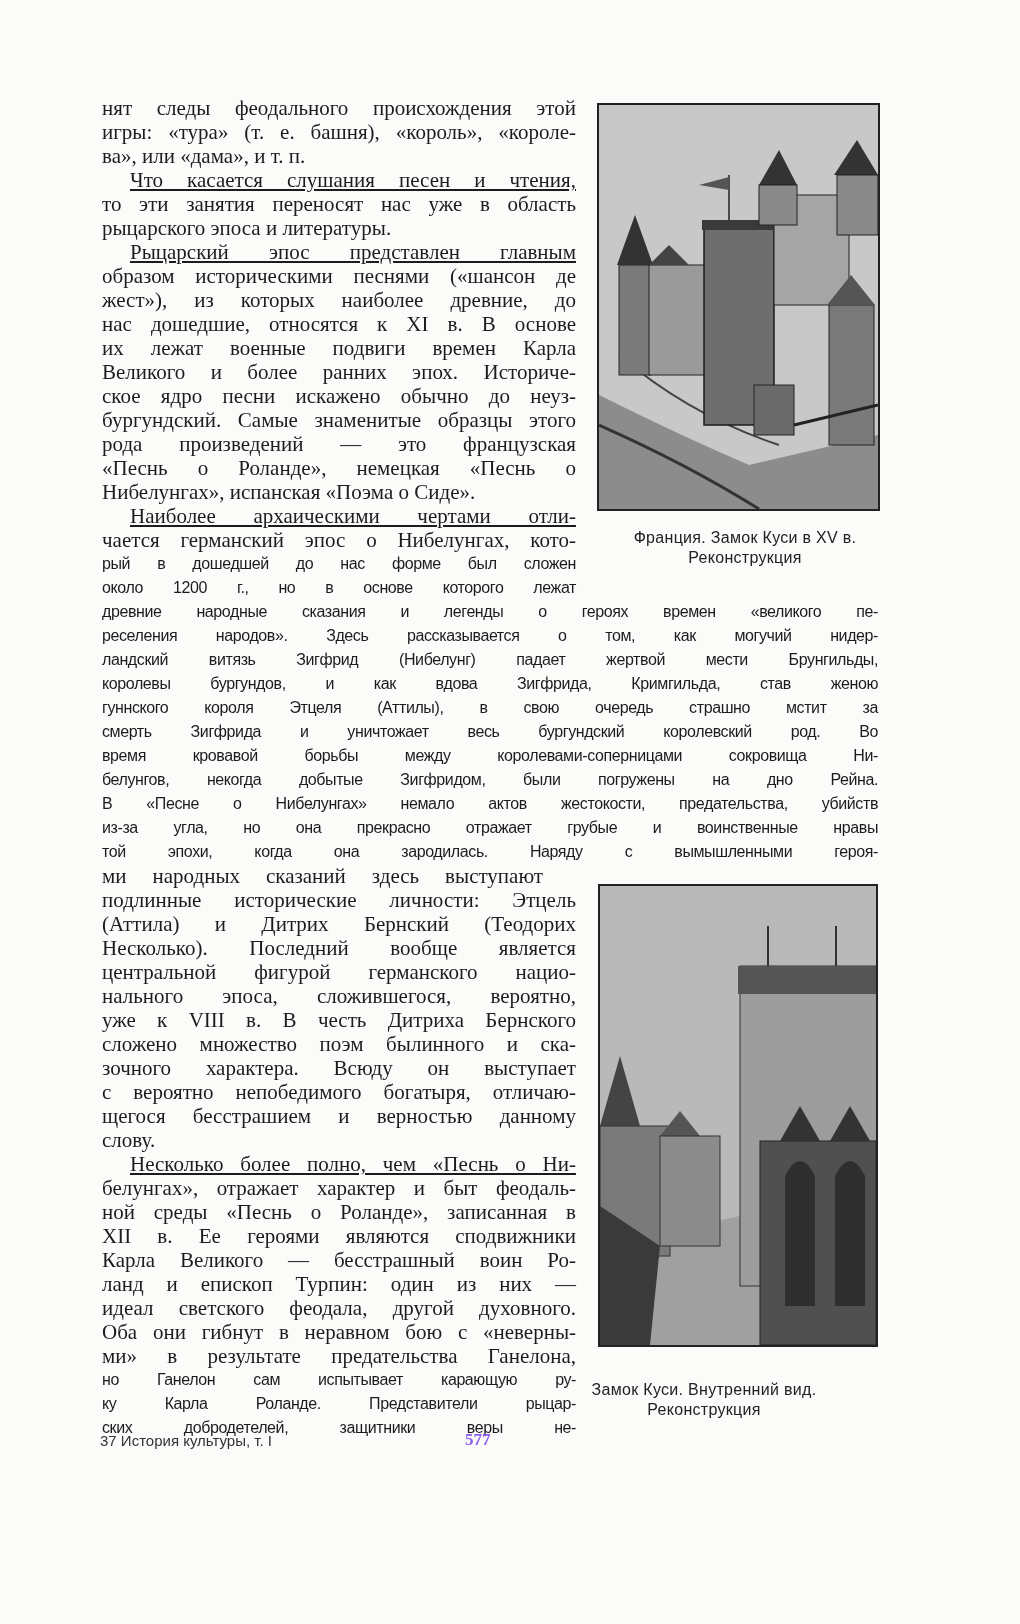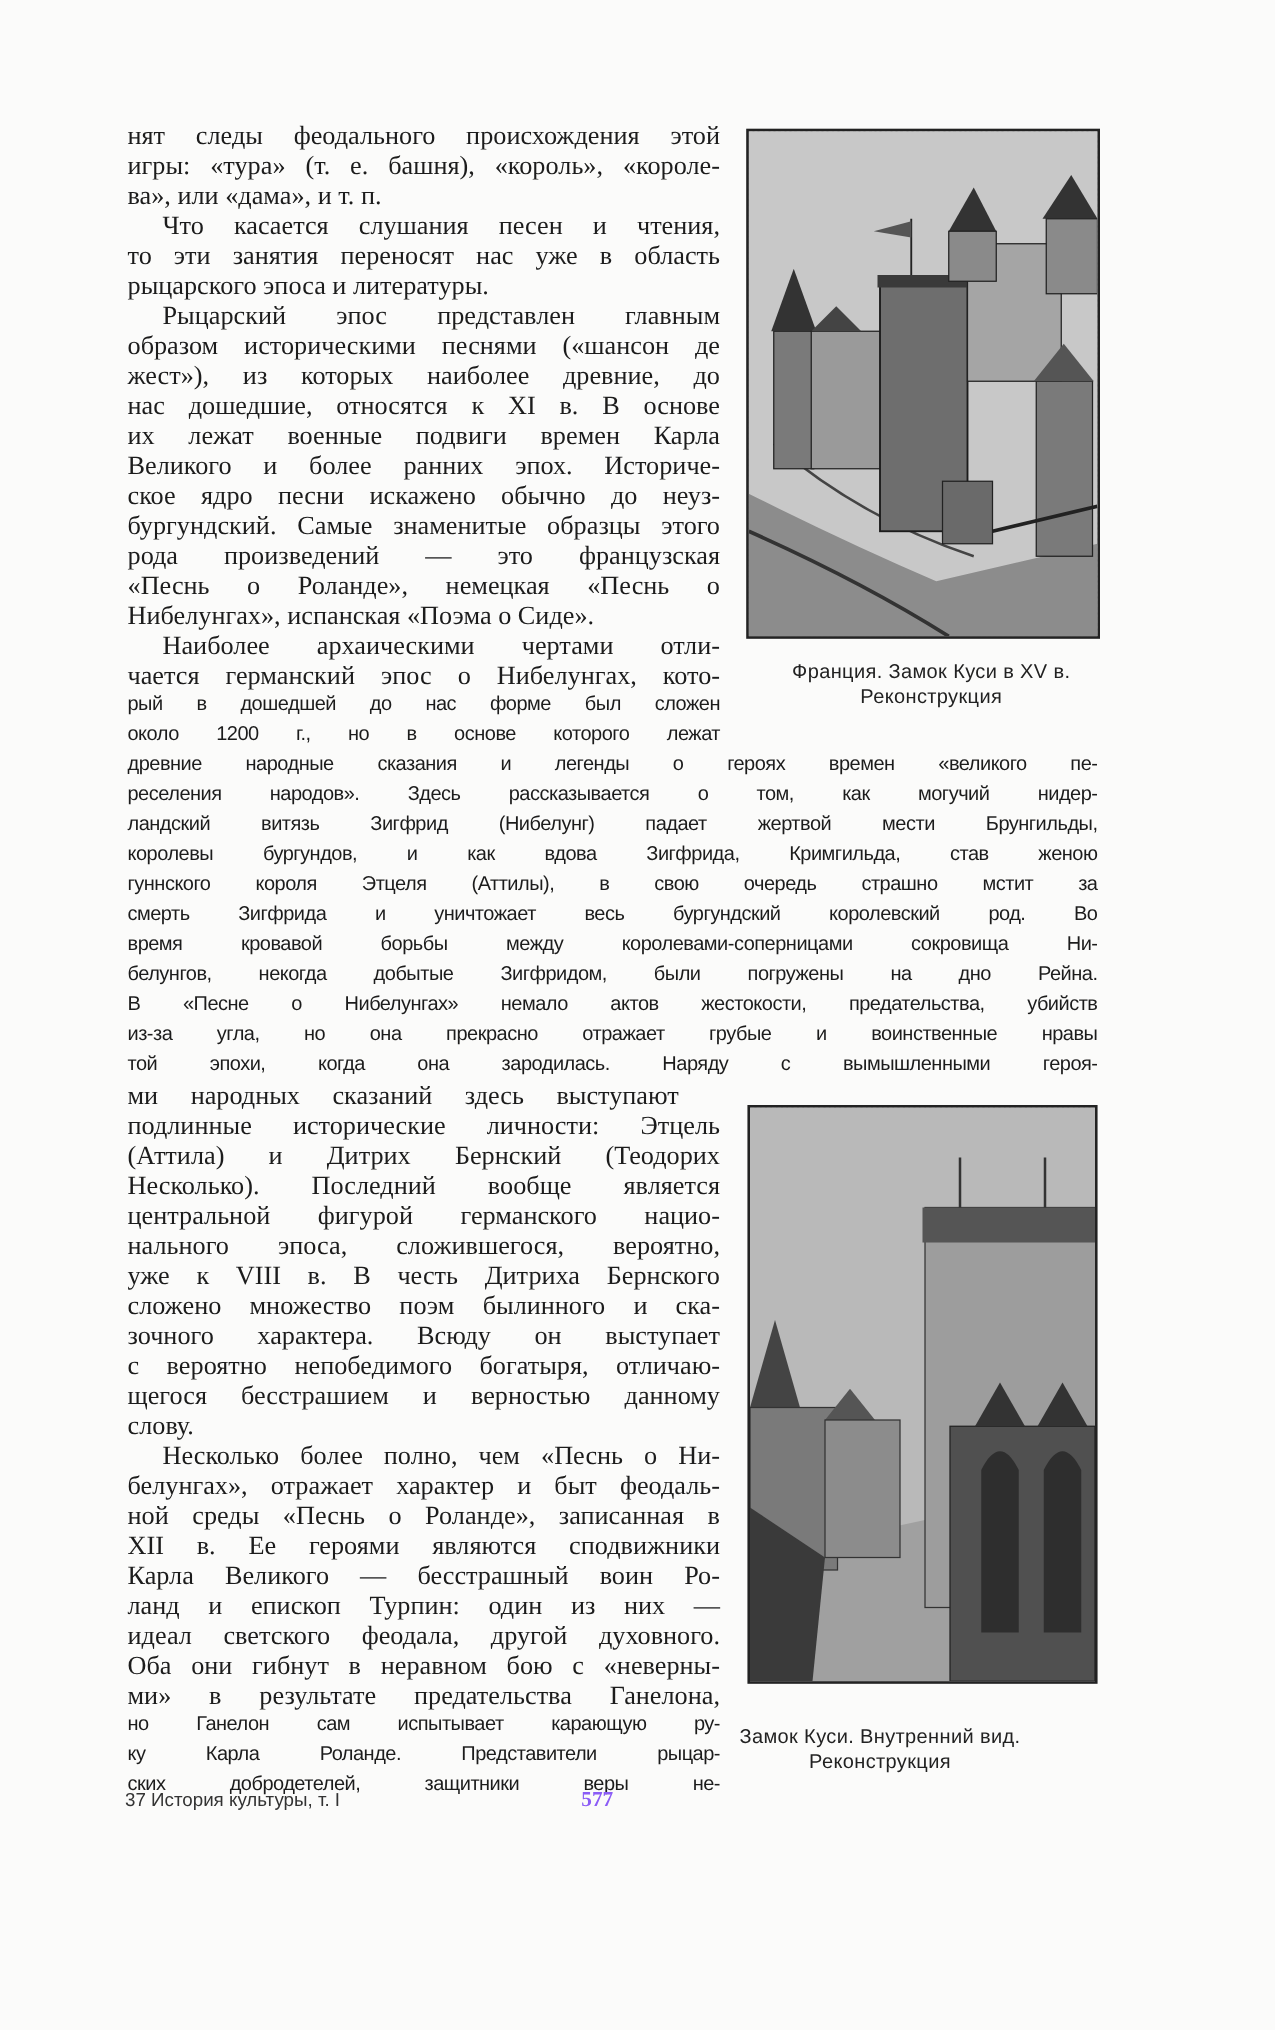--- a/index.html
+++ b/index.html
@@ -16,21 +16,21 @@
     font-size: 21px;
     line-height: 24px;
     white-space: nowrap;
     text-align: justify;
     text-align-last: justify;
   }
   .narrow { left: 102px; width: 474px; }
   .wide { left: 102px; width: 776px; }
   .cond { font-family: Liberation Sans, sans-serif; font-size: 16px; letter-spacing: -0.4px; }
   .last { text-align-last: left; }
-  .indent { padding-left: 28px; box-sizing: border-box; }
+  .indent { padding-left: 28px; box-sizing: border-box; text-decoration: underline; }
   .figure {
     position: absolute;
     border: 2px solid #222;
     box-sizing: border-box;
     overflow: hidden;
     background:
       repeating-linear-gradient(45deg, rgba(0,0,0,0.10) 0 1px, transparent 1px 3px),
       repeating-linear-gradient(-45deg, rgba(0,0,0,0.10) 0 1px, transparent 1px 3px),
       #bdbdbd;
   }

